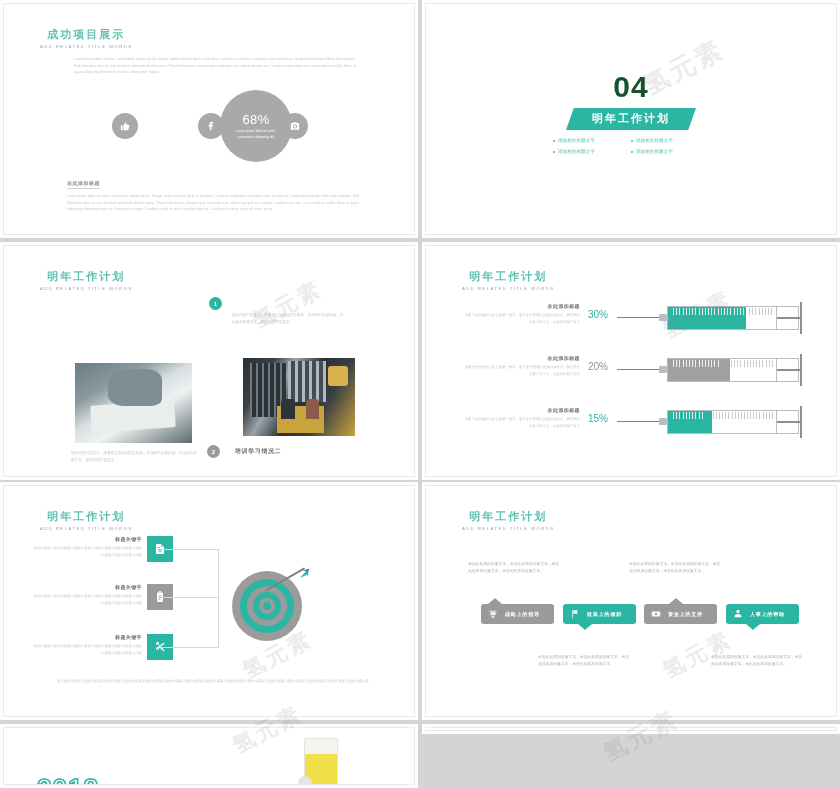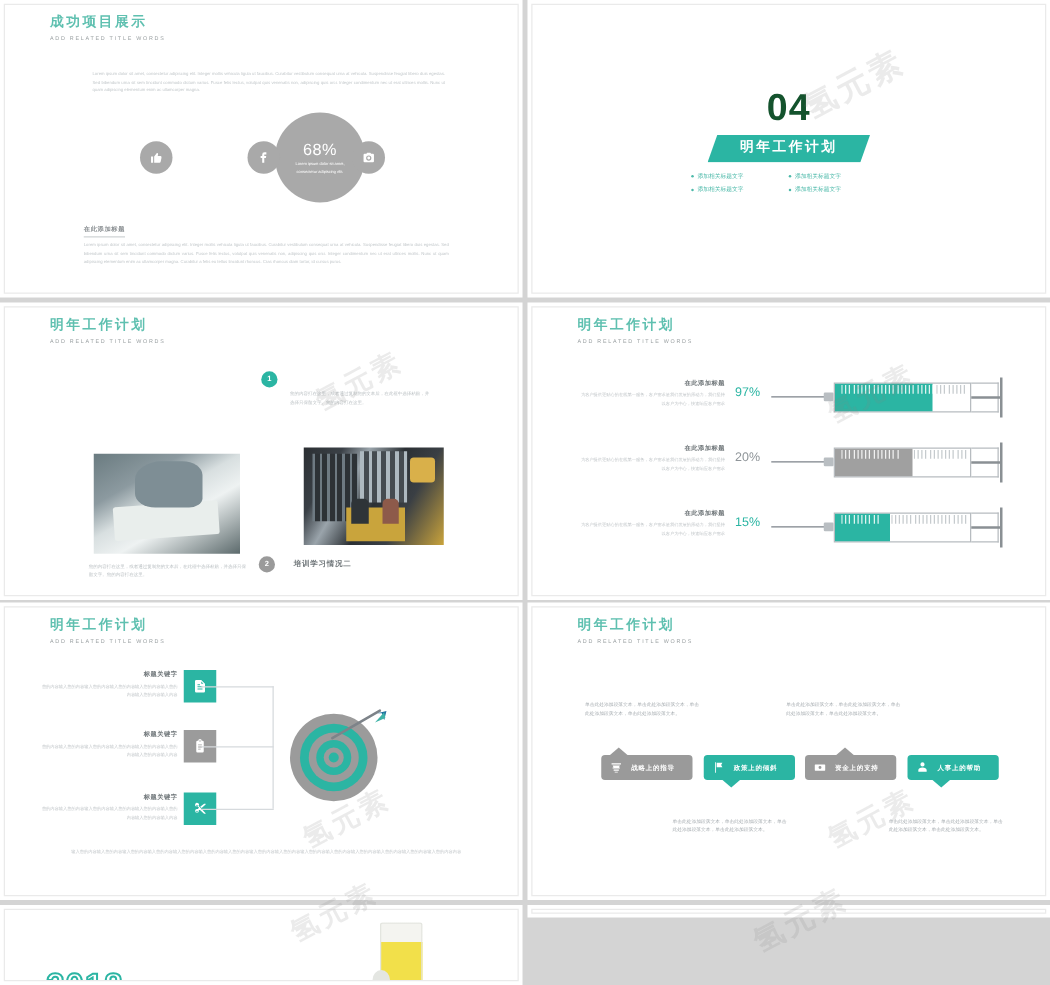--- a/index.html
+++ b/index.html
@@ -16,21 +16,21 @@
   .s-mr{left:422px;top:242px;width:418px;height:238px;}
   .s-bl{left:0;top:482px;width:418px;height:238px;}
   .s-br{left:422px;top:482px;width:418px;height:238px;}
   .s-fl{left:0;top:724px;width:418px;height:64px;}
   .s-fr{left:422px;top:724px;width:418px;height:10px;}
 
   .inner{position:absolute;left:3px;top:3px;right:3px;bottom:3px;background:#fff;
          border:1px solid #eaeaea;box-sizing:border-box;overflow:hidden;}
 
   
-  .hd{position:absolute;left:36px;top:8px;}
+  .hd{position:absolute;left:36px;top:24px;text-align:center;}
   .hd .zh{font-size:11px;color:#5fc0b0;letter-spacing:2px;font-weight:bold;line-height:13px;}
   .hd .en{font-size:4.3px;color:#9aa0a2;letter-spacing:1.4px;margin-top:3px;line-height:6px;}
 
   
   .s1-para{position:absolute;left:70px;top:52px;width:282px;font-size:3.4px;color:#c3c8cb;
            line-height:1.95;text-align:justify;}
   .circrow{position:absolute;left:48px;top:86px;width:330px;height:72px;}
   .big{position:absolute;width:72px;height:72px;border-radius:50%;top:0;
        display:flex;flex-direction:column;align-items:center;justify-content:center;color:#fff;text-align:center;}
   .big.teal{background:#29b5a2;}
@@ -233,21 +233,21 @@
       <div class="hd">
         <div class="zh">明年工作计划</div>
         <div class="en">ADD RELATED TITLE WORDS</div>
       </div>
 
       <div class="syr-row" style="top:53px">
         <div class="syr-txt">
           <div class="t">在此添加标题</div>
           <div class="b">为客户提供更贴心的在线第一服务，客户需求是我们发展的原动力，我们坚持以客户为中心，快速响应客户需求</div>
         </div>
-        <div class="syr-pct teal">97%</div>
+        <div class="syr-pct teal">30%</div>
         <div class="syr-body">
           <div class="needle"></div>
           <div class="hub"></div>
           <div class="barrel">
             <div class="fill teal" style="width:72%"></div>
           </div>
           <div class="ticks" style="left:56px;width:100px">
             <i></i>
               <i></i>
               <i></i>

